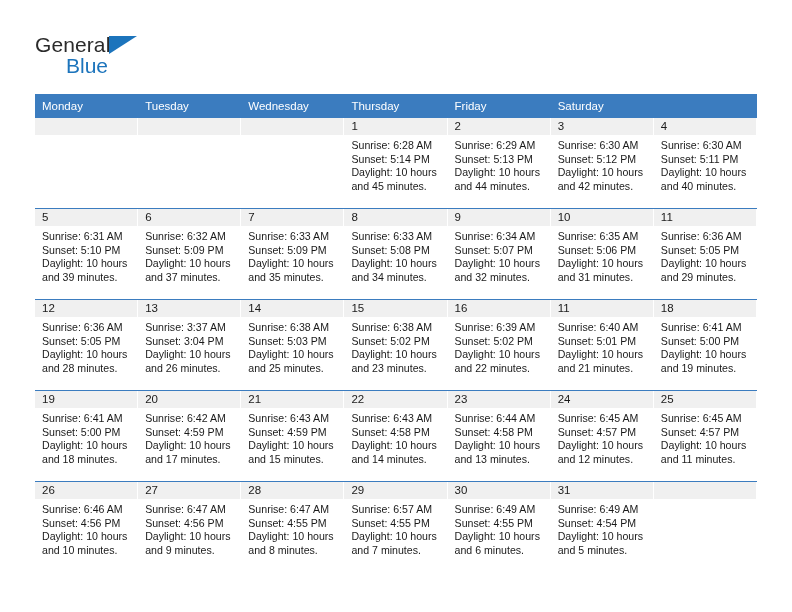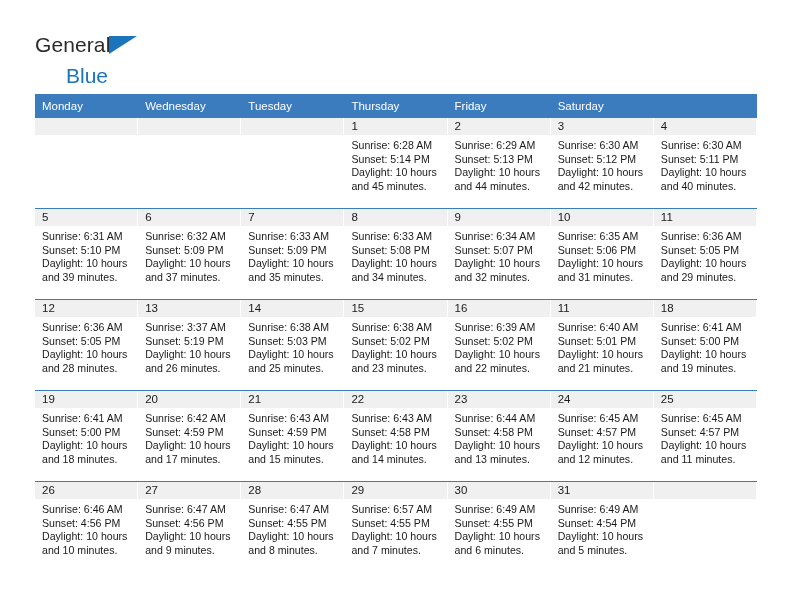--- a/index.html
+++ b/index.html
@@ -33,21 +33,21 @@
     position: absolute;
     left: 74px; top: 8px;
     width: 0; height: 0;
     border-left: 28px solid #1c74bc;
     border-bottom: 18px solid transparent;
   }
   .logo-blue {
     font-size: 21px;
     color: #1c74bc;
     position: absolute;
-    left: 31px; top: 37px;
+    left: 31px; top: 27px;
     line-height: 22px;
   }
   .titles { text-align: right; padding-top: 2px; }
   .cal-title {
     font-size: 27px;
     font-weight: normal;
     color: #1a1a1a;
     line-height: 32px;
   }
   .cal-subtitle {
@@ -107,22 +107,22 @@
     <div class="logo">
       <span class="logo-general">General</span>
       <span class="logo-tri"></span>
       <span class="logo-blue">Blue</span>
     </div>
   </div>
 
   <div class="calendar">
     <div class="weekdays">
       <div class="weekday">Monday</div>
+      <div class="weekday">Tuesday</div>
       <div class="weekday">Wednesday</div>
-      <div class="weekday">Tuesday</div>
       <div class="weekday">Thursday</div>
       <div class="weekday">Friday</div>
       <div class="weekday">Saturday</div>
     </div>
     <div id="weeks-container">
         <div class="week first">
           <div class="day empty">
             <div class="day-num-band"></div>
           </div>
           <div class="day empty">
@@ -240,21 +240,21 @@
               <div>Sunrise: 6:36 AM</div>
               <div>Sunset: 5:05 PM</div>
               <div>Daylight: 10 hours</div>
               <div>and 28 minutes.</div>
             </div>
           </div>
           <div class="day">
             <div class="day-num-band">13</div>
             <div class="day-body">
               <div>Sunrise: 3:37 AM</div>
-              <div>Sunset: 5:19 PM</div>
+              <div>Sunset: 3:04 PM</div>
               <div>Daylight: 10 hours</div>
               <div>and 26 minutes.</div>
             </div>
           </div>
           <div class="day">
             <div class="day-num-band">14</div>
             <div class="day-body">
               <div>Sunrise: 6:38 AM</div>
               <div>Sunset: 5:03 PM</div>
               <div>Daylight: 10 hours</div>

